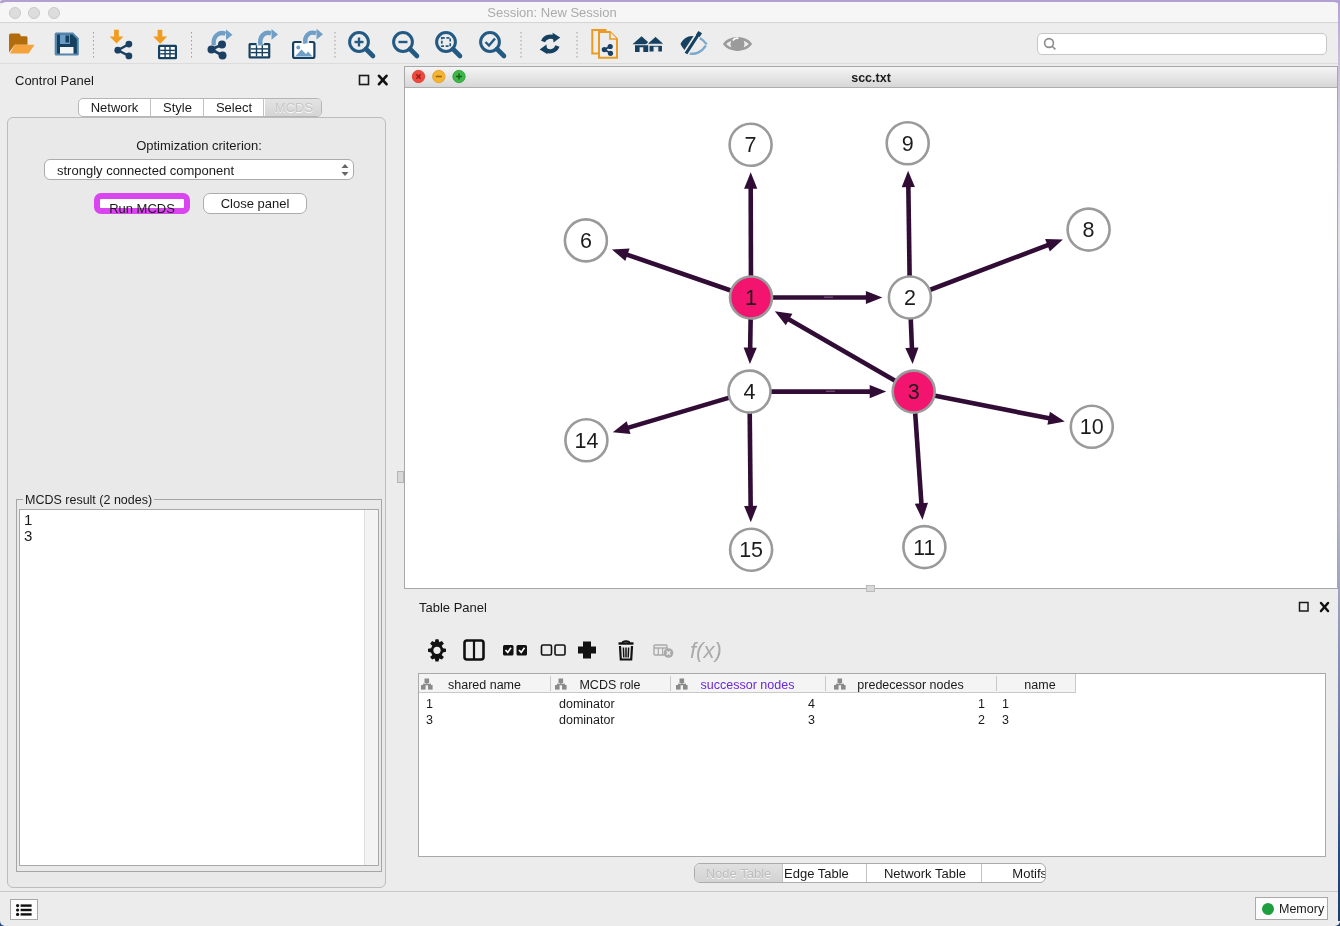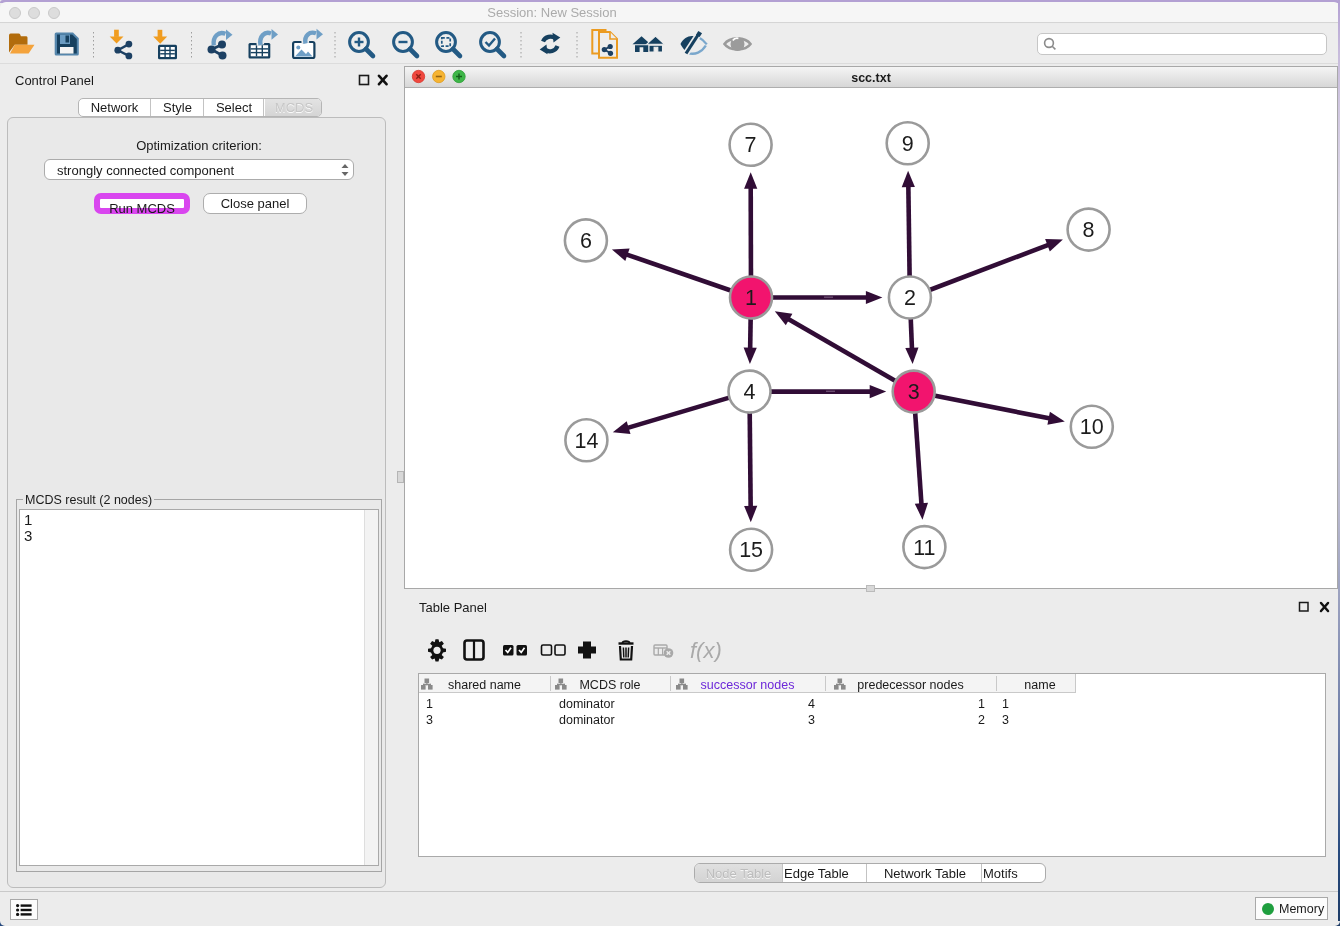--- a/index.html
+++ b/index.html
@@ -360,21 +360,21 @@
 <div class="abs txt" style="left:426px;top:713px;font-size:12.5px;color:#1a1a1a;">3</div>
 <div class="abs txt" style="left:559px;top:713px;font-size:12.5px;color:#1a1a1a;">dominator</div>
 <div class="abs txt" style="left:670px;top:713px;width:145px;text-align:right;font-size:12.5px;color:#1a1a1a;">3</div>
 <div class="abs txt" style="left:825px;top:713px;width:160px;text-align:right;font-size:12.5px;color:#1a1a1a;">2</div>
 <div class="abs txt" style="left:1002px;top:713px;font-size:12.5px;color:#1a1a1a;">3</div>
 
 <div class="abs" style="left:694px;top:863px;width:352px;height:20px;border:1px solid #ababab;border-radius:6px;background:#ffffff;overflow:hidden;font-size:13px;color:#1a1a1a;">
  <div class="abs txt" style="left:0;top:0;width:88px;height:20px;line-height:19px;text-align:center;background:linear-gradient(#e0e0e0,#d2d2d2);color:#bdbdbd;text-shadow:0 1px 0 #f7f7f7;border-right:1px solid #c3c3c3;">Node Table</div>
  <div class="abs txt" style="left:89px;top:0;width:83px;height:20px;line-height:19px;text-align:left;border-right:1px solid #c3c3c3;">Edge Table</div>
  <div class="abs txt" style="left:174px;top:0;width:113px;height:20px;line-height:19px;text-align:center;border-right:1px solid #c3c3c3;">Network Table</div>
- <div class="abs txt" style="left:288px;top:0;width:64px;height:20px;line-height:19px;text-align:left;">Motifs</div>
+ <div class="abs txt" style="left:288px;top:0;width:64px;height:20px;line-height:19px;text-align:right;">Motifs</div>
 </div>
 
 <div class="abs" style="left:0;top:891px;width:1340px;height:1px;background:#c9c9c9;"></div>
 <div class="abs" style="left:10px;top:899px;width:28px;height:21px;background:#fcfcfc;border:1px solid #a9a9a9;"></div>
 <svg class="abs" style="left:16px;top:904px;" width="16" height="12" viewBox="0 0 16 12">
 <g fill="#111">
       <circle cx="1.6" cy="1.6" r="1.6"></circle>
       <circle cx="1.6" cy="6" r="1.6"></circle>
       <circle cx="1.6" cy="10.4" r="1.6"></circle>
 <rect x="4.6" y="0.4" width="11" height="2.4"></rect>

